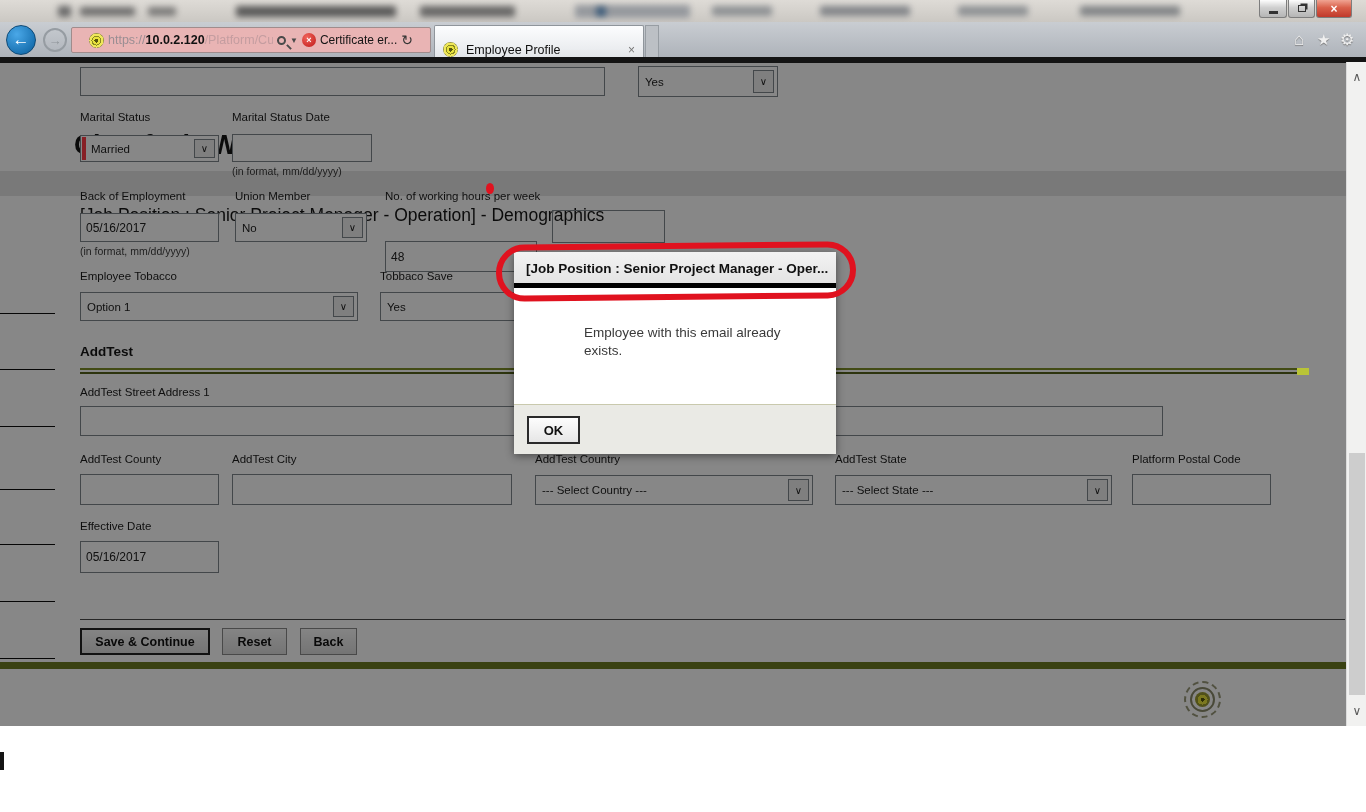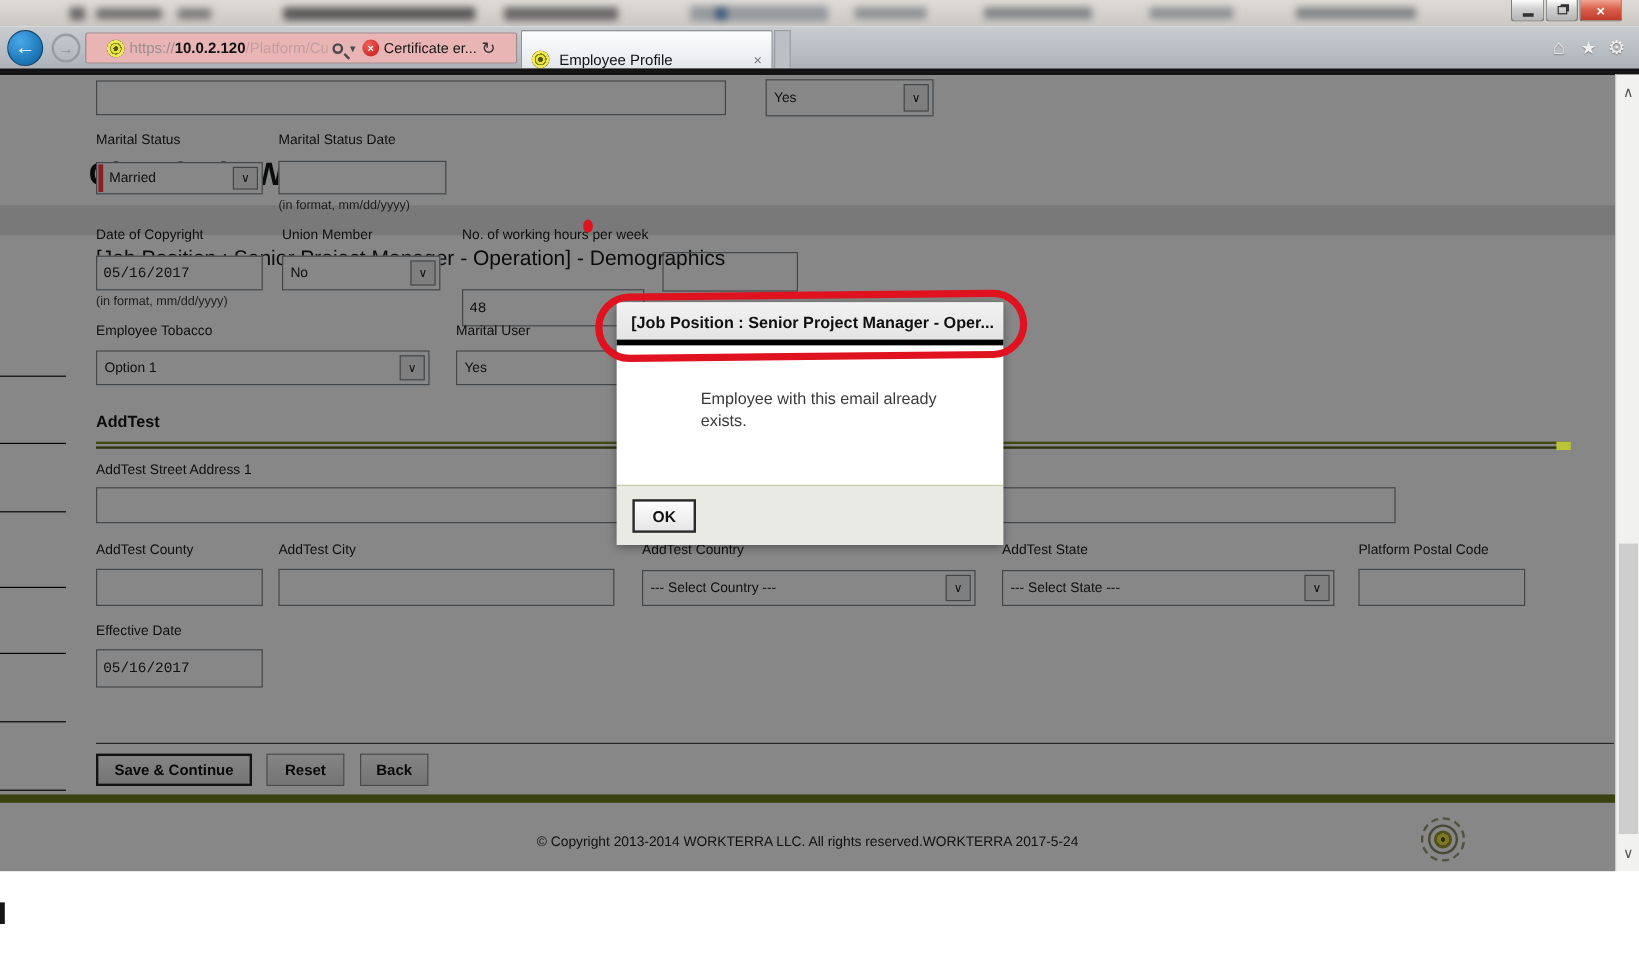--- a/index.html
+++ b/index.html
@@ -31,21 +31,21 @@
   .tab{position:absolute;left:434px;top:3px;width:210px;height:32px;
        background:linear-gradient(#fcfdfe,#eceef1 70%,#e3e6e9);border:1px solid #8f959b;border-bottom:none;
        border-radius:2px 2px 0 0;display:flex;align-items:flex-end;padding:0 8px;gap:8px}
   .blackbar{position:absolute;left:0;top:57px;width:1366px;height:6px;background:#141414}
 
   
   .content{position:absolute;left:0;top:63px;width:1346px;height:663px;background:#ffffff}
   .lbl{position:absolute;font-size:11.5px;color:#1c1c1c;white-space:nowrap}
   .hint{position:absolute;font-size:10.5px;color:#3d3d3d;white-space:nowrap}
   .inp{position:absolute;border:1px solid #7f868d;background:#fff;color:#222;
-       font-family:Liberation Mono, monospace;font-size:12px;padding:0 5px}
+       font-family:Liberation Sans, sans-serif;font-size:12px;padding:0 5px}
   .sel{position:absolute;border:1px solid #7f868d;background:#fff}
   .sel .txt{position:absolute;left:6px;top:50%;transform:translateY(-50%);font-size:11.5px;color:#222;white-space:nowrap}
   .chev{position:absolute;right:3px;top:3px;bottom:3px;width:21px;border:1px solid #7f868d;background:#f0f0f0;
         color:#222;font-size:10px;display:flex;align-items:center;justify-content:center}
   .mline{position:absolute;left:0;width:55px;border-top:1px solid #0c0c0c}
   .btn{position:absolute;height:27px;background:linear-gradient(#fafafa,#dcdcdc);
        font-weight:bold;font-size:12.5px;color:#111;display:flex;align-items:center;justify-content:center;cursor:pointer}
 
   
   .dim{position:absolute;left:0;top:63px;width:1346px;height:663px;background:rgba(0,0,0,0.47);z-index:5}
@@ -154,35 +154,35 @@
     <div class="sel" style="left:80px;top:72px;width:139px;height:27px">
       <span class="txt" style="left:10px">Married</span>
       <span class="chev">∨</span>
       <div style="position:absolute;left:1px;top:1px;width:4px;height:23px;background:#ff3b47"></div>
     </div>
     <input class="inp" style="left: 232px; top: 71px; width: 140px; height: 28px;">
     <span class="hint" style="left:232px;top:102px">(in format, mm/dd/yyyy)</span>
 
     <div style="position:absolute;left:0;top:108px;width:1346px;height:25px;background:rgba(0,0,0,0.10)"></div>
 
-    <span class="lbl" style="left:80px;top:127px">Date of Copyright</span>
+    <span class="lbl" style="left:80px;top:127px">Back of Employment</span>
     <span class="lbl" style="left:235px;top:127px">Union Member</span>
     <span class="lbl" style="left:385px;top:127px">No. of working hours per week</span>
     <div style="position:absolute;left:80px;top:142px;font-size:17.5px;color:#161616">[Job Position : Senior Project Manager - Operation] - Demographics</div>
     <input class="inp" style="left: 80px; top: 150px; width: 139px; height: 29px;" value="05/16/2017">
     <div class="sel" style="left:235px;top:150px;width:132px;height:29px">
       <span class="txt">No</span>
       <span class="chev">∨</span>
     </div>
     <input class="inp" style="left: 385px; top: 148px; width: 152px; height: 31px; margin-top: 30px;" value="48">
     <div style="position:absolute;left:552px;top:147px;width:113px;height:33px;border:1px solid #7f868d"></div>
     <span class="hint" style="left:80px;top:182px">(in format, mm/dd/yyyy)</span>
 
     <span class="lbl" style="left:80px;top:207px">Employee Tobacco</span>
-    <span class="lbl" style="left:380px;top:207px">Marital User</span>
+    <span class="lbl" style="left:380px;top:207px">Tobbaco Save</span>
     <div class="sel" style="left:80px;top:229px;width:278px;height:29px">
       <span class="txt">Option 1</span>
       <span class="chev">∨</span>
     </div>
     <div class="sel" style="left:380px;top:229px;width:180px;height:29px">
       <span class="txt">Yes</span>
     </div>
 
     <div style="position:absolute;left:80px;top:281px;font-size:13.5px;font-weight:bold;color:#161616">AddTest</div>
     <div style="position:absolute;left:80px;top:305px;width:1228px;height:6px;border-top:2px solid #7e8f28;border-bottom:2px solid #55621c"></div>
@@ -216,21 +216,20 @@
       <span>Save &amp; Continue</span>
       </div>
     <div class="btn" style="left:222px;top:565px;width:65px;border:1px solid #8a8a8a">
       <span>Reset</span>
       </div>
     <div class="btn" style="left:300px;top:565px;width:57px;border:1px solid #8a8a8a">
       <span>Back</span>
       </div>
 
     <div style="position:absolute;left:0;top:599px;width:1346px;height:7px;background:#6e7e22"></div>
-    <div style="position:absolute;left:0;top:633px;width:1346px;text-align:center;font-size:11.5px;color:#1f1f1f">© Copyright 2013-2014 WORKTERRA LLC. All rights reserved.WORKTERRA 2017-5-24</div>
     <div style="position:absolute;left:1184px;top:618px;width:37px;height:37px;border-radius:50%;border:2px dashed #9a9a7a;
                 display:flex;align-items:center;justify-content:center">
       <div style="width:25px;height:25px;border-radius:50%;border:2px solid #8a8a6a;display:flex;align-items:center;justify-content:center">
         <div style="width:15px;height:15px;border-radius:50%;background:radial-gradient(circle,#55550e 0 2px,#e8e23c 2px 5px,#9a9a30 5px)"></div>
       </div>
     </div>
   </div>
 
   <div class="dim"></div>
   <div class="line-tip"></div>

